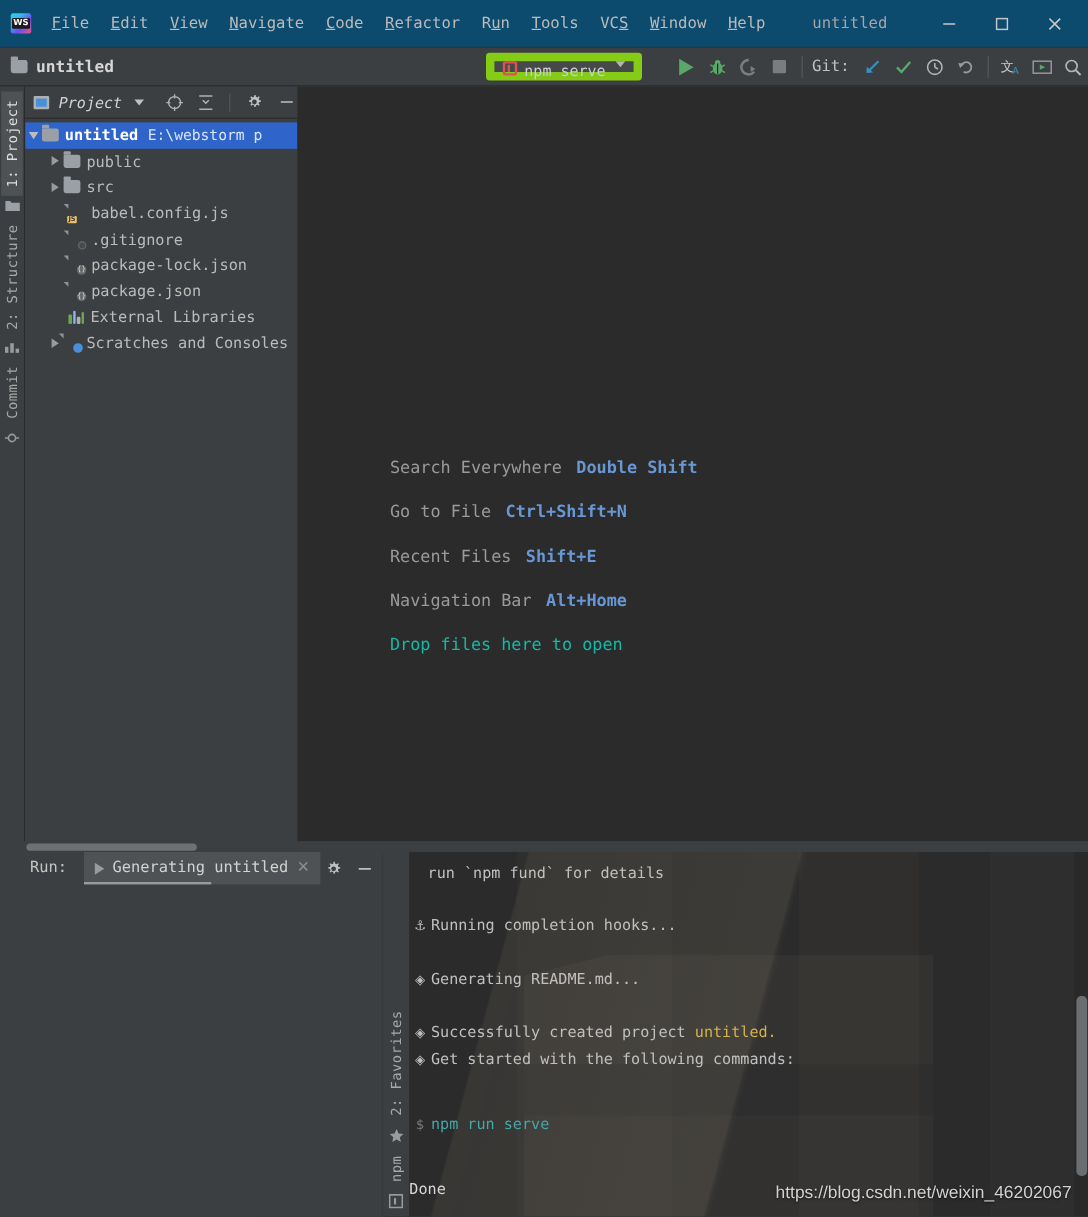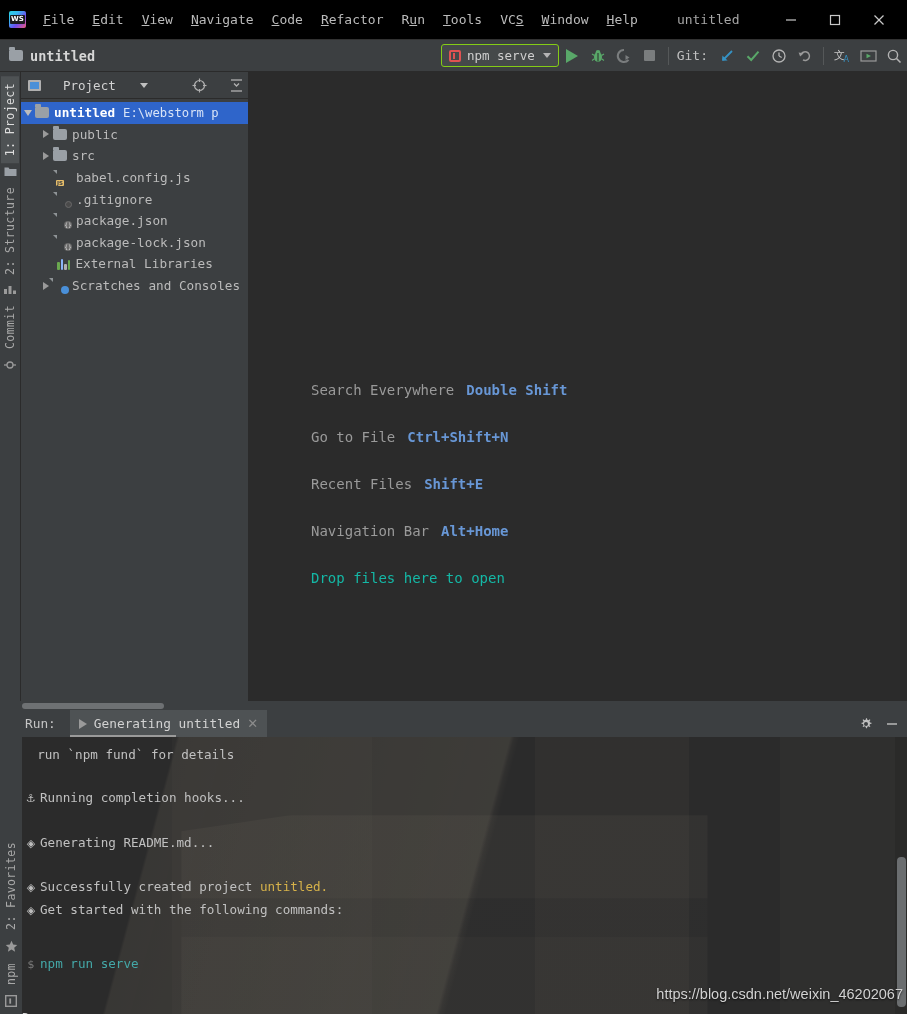--- a/index.html
+++ b/index.html
@@ -13,21 +13,21 @@
   #app {
     position: relative;
     width: 907px; height: 1014px;
     background: #3c3f41;
     display: flex; flex-direction: column;
   }
 
   
   .menubar {
     height: 40px; min-height: 28px;
-    background: #000000;
+    background: #0c4a6e;
     display: flex; align-items: center;
     padding: 0 6px;
     border-bottom: 1px solid #323232;
     position: relative; z-index: 40;
   }
   .ws-logo {
     width: 17px; height: 17px; margin: 0 8px 0 3px;
     border-radius: 2px;
     background: linear-gradient(135deg,#2ad6e4 0%,#37b6f0 30%,#6d4df0 62%,#f05a7a 100%);
     display: flex; align-items: center; justify-content: center;
@@ -71,24 +71,24 @@
   .folder-ico {
     width: 14px; height: 11px; position: relative; flex-shrink: 0;
     background: #9aa0a6; border-radius: 1px 2px 2px 2px;
   }
   .folder-ico::before {
     content: ""; position: absolute; top: -3px; left: 0;
     width: 6px; height: 3px; background: #9aa0a6; border-radius: 1px 1px 0 0;
   }
   .tb-spacer { flex: 1; }
   .runcfg {
-    display: flex; align-items: center; gap: 6px;
+    display: flex; align-items: flex-start; gap: 6px;
     height: 23px; padding: 0 7px;
-    border: 1px solid #84cc16; border-radius: 3px;
-    background: #45494a; margin-right: 0;
+    border: 7px solid #84cc16; border-radius: 3px;
+    background: #45494a; margin-right: 24px;
   }
   .runcfg .npm-sq {
     width: 12px; height: 12px; border: 2px solid #e05252; border-radius: 2px;
     position: relative; flex-shrink: 0;
   }
   .runcfg .npm-sq::after {
     content: ""; position: absolute; left: 2px; top: 1px;
     width: 2px; height: 6px; background: #e05252;
   }
   .runcfg .label { color: #cfcfcf; font-size: 12.5px; white-space: nowrap; }
@@ -129,21 +129,21 @@
   .vtab.active { background: #4e5254; color: #ddd; }
   .vico { margin: 3px 0; }
 
   
   .projpanel {
     width: 227px; background: #3c3f41; display: flex; flex-direction: column;
     flex-shrink: 0; position: relative;
   }
   .pp-head {
     height: 27px; display: flex; align-items: center;
-    padding-left: 7px; gap: 22px; border-bottom: 1px solid #2b2b2b;
+    padding-left: 7px; gap: 8px; border-bottom: 1px solid #2b2b2b; font-style: italic;
   }
   .pp-title { color: #d2d2d2; font-size: 12.5px; }
   .pp-blue {
     width: 13px; height: 11px; border: 2px solid #b0b0b0; background: #4a90d9;
     border-radius: 1px; flex-shrink: 0;
   }
   .pp-head .caret-dn { border-top-color: #c0c0c0; }
   .pp-head-spacer { flex: 1; }
   .pp-hbtn { width: 21px; height: 21px; display: flex; align-items: center; justify-content: center; }
   .pp-div { width: 1px; height: 15px; background: #555; margin: 0 2px; }
@@ -203,22 +203,22 @@
   }
   .extlib-ico { display: flex; align-items: flex-end; gap: 1px; height: 12px; }
   .extlib-ico span { width: 2.6px; border-radius: 1px; }
 
   
   .editor {
     flex: 1; background: #2b2b2b; position: relative; overflow: hidden;
     border-left: 1px solid #2b2b2b;
   }
   .tips {
-    position: absolute; left: 62px; top: 310px;
-    display: flex; flex-direction: column; gap: 31px;
+    position: absolute; left: 76px; top: 310px;
+    display: flex; flex-direction: column; gap: 21px;
   }
   .tip { display: flex; align-items: baseline; font-size: 14px; white-space: nowrap; }
   .tip .t1 { color: #9a9a9a; }
   .tip .t2 { color: #6897d6; margin-left: 12px; font-weight: bold; }
   .tip.single .t1 { color: #14b8a6; }
 
   
   .rstripe {
     width: 0px; background: #3c3f41; flex-shrink: 0;
   }
@@ -233,21 +233,21 @@
     background: #3c3f41;
   }
   .hscroll-thumb {
     position: absolute; left: 0; top: 1px; width: 142px; height: 6px;
     background: #6e7173; border-radius: 3px;
   }
 
   
   .runpanel {
     height: 304px; min-height: 304px; background: #3c3f41;
-    display: flex; flex-direction: column; position: relative; justify-content: center;
+    display: flex; flex-direction: row; position: relative; justify-content: center;
   }
   .run-head {
     height: 27px; display: flex; align-items: center; flex-shrink: 0;
     position: relative;
   }
   .run-label { color: #c5c5c5; font-size: 12.8px; padding-left: 25px; }
   .run-tab {
     display: flex; align-items: center; gap: 7px;
     height: 27px; padding: 0 9px 0 9px; margin-left: 14px;
     background: #4e5254; position: relative;
@@ -314,21 +314,21 @@
 
   .vscroll-track {
     position: absolute; right: 0; top: 0; width: 12px; height: 100%;
     background: rgba(0,0,0,0.10); z-index: 5;
   }
   .vscroll-thumb {
     position: absolute; right: 1px; top: 120px; width: 9px; height: 150px;
     background: #6b6e70; border-radius: 4px; z-index: 6;
   }
   .watermark {
-    position: absolute; right: 4px; bottom: 8px; z-index: 8;
+    position: absolute; right: 14px; bottom: 8px; z-index: 8;
     color: #d2d2d2; font-size: 14.5px;
     font-family: "Liberation Sans", sans-serif;
     text-shadow: 0 1px 2px rgba(0,0,0,0.7);
     white-space: nowrap;
   }
   .run-left-stripe {
     position: absolute; left: 0; top: 0; width: 22px; height: 100%;
     background: #3c3f41; z-index: 9;
     display: flex; flex-direction: column; align-items: center;
     justify-content: flex-end;
@@ -567,28 +567,28 @@
           <span class="ficon">
             <span class="page"></span><span class="gitdot"></span>
           </span>
           <span class="tlabel">.gitignore</span>
         </div>
 
         <div class="trow ind2">
           <span class="ficon">
             <span class="page"></span><span class="jsonpar">{}</span>
           </span>
-          <span class="tlabel">package.json</span>
+          <span class="tlabel">package-lock.json</span>
         </div>
 
         <div class="trow ind2">
           <span class="ficon">
             <span class="page"></span><span class="jsonpar">{}</span>
           </span>
-          <span class="tlabel">package-lock.json</span>
+          <span class="tlabel">package.json</span>
         </div>
 
 
         <div class="trow" style="padding-left:36px">
           <span class="extlib-ico">
             <span style="height:8px;background:#6aa84f"></span>
             <span style="height:11px;background:#8ab4f8"></span>
             <span style="height:6px;background:#b0b0b0"></span>
             <span style="height:10px;background:#6aa84f"></span>
           </span>

